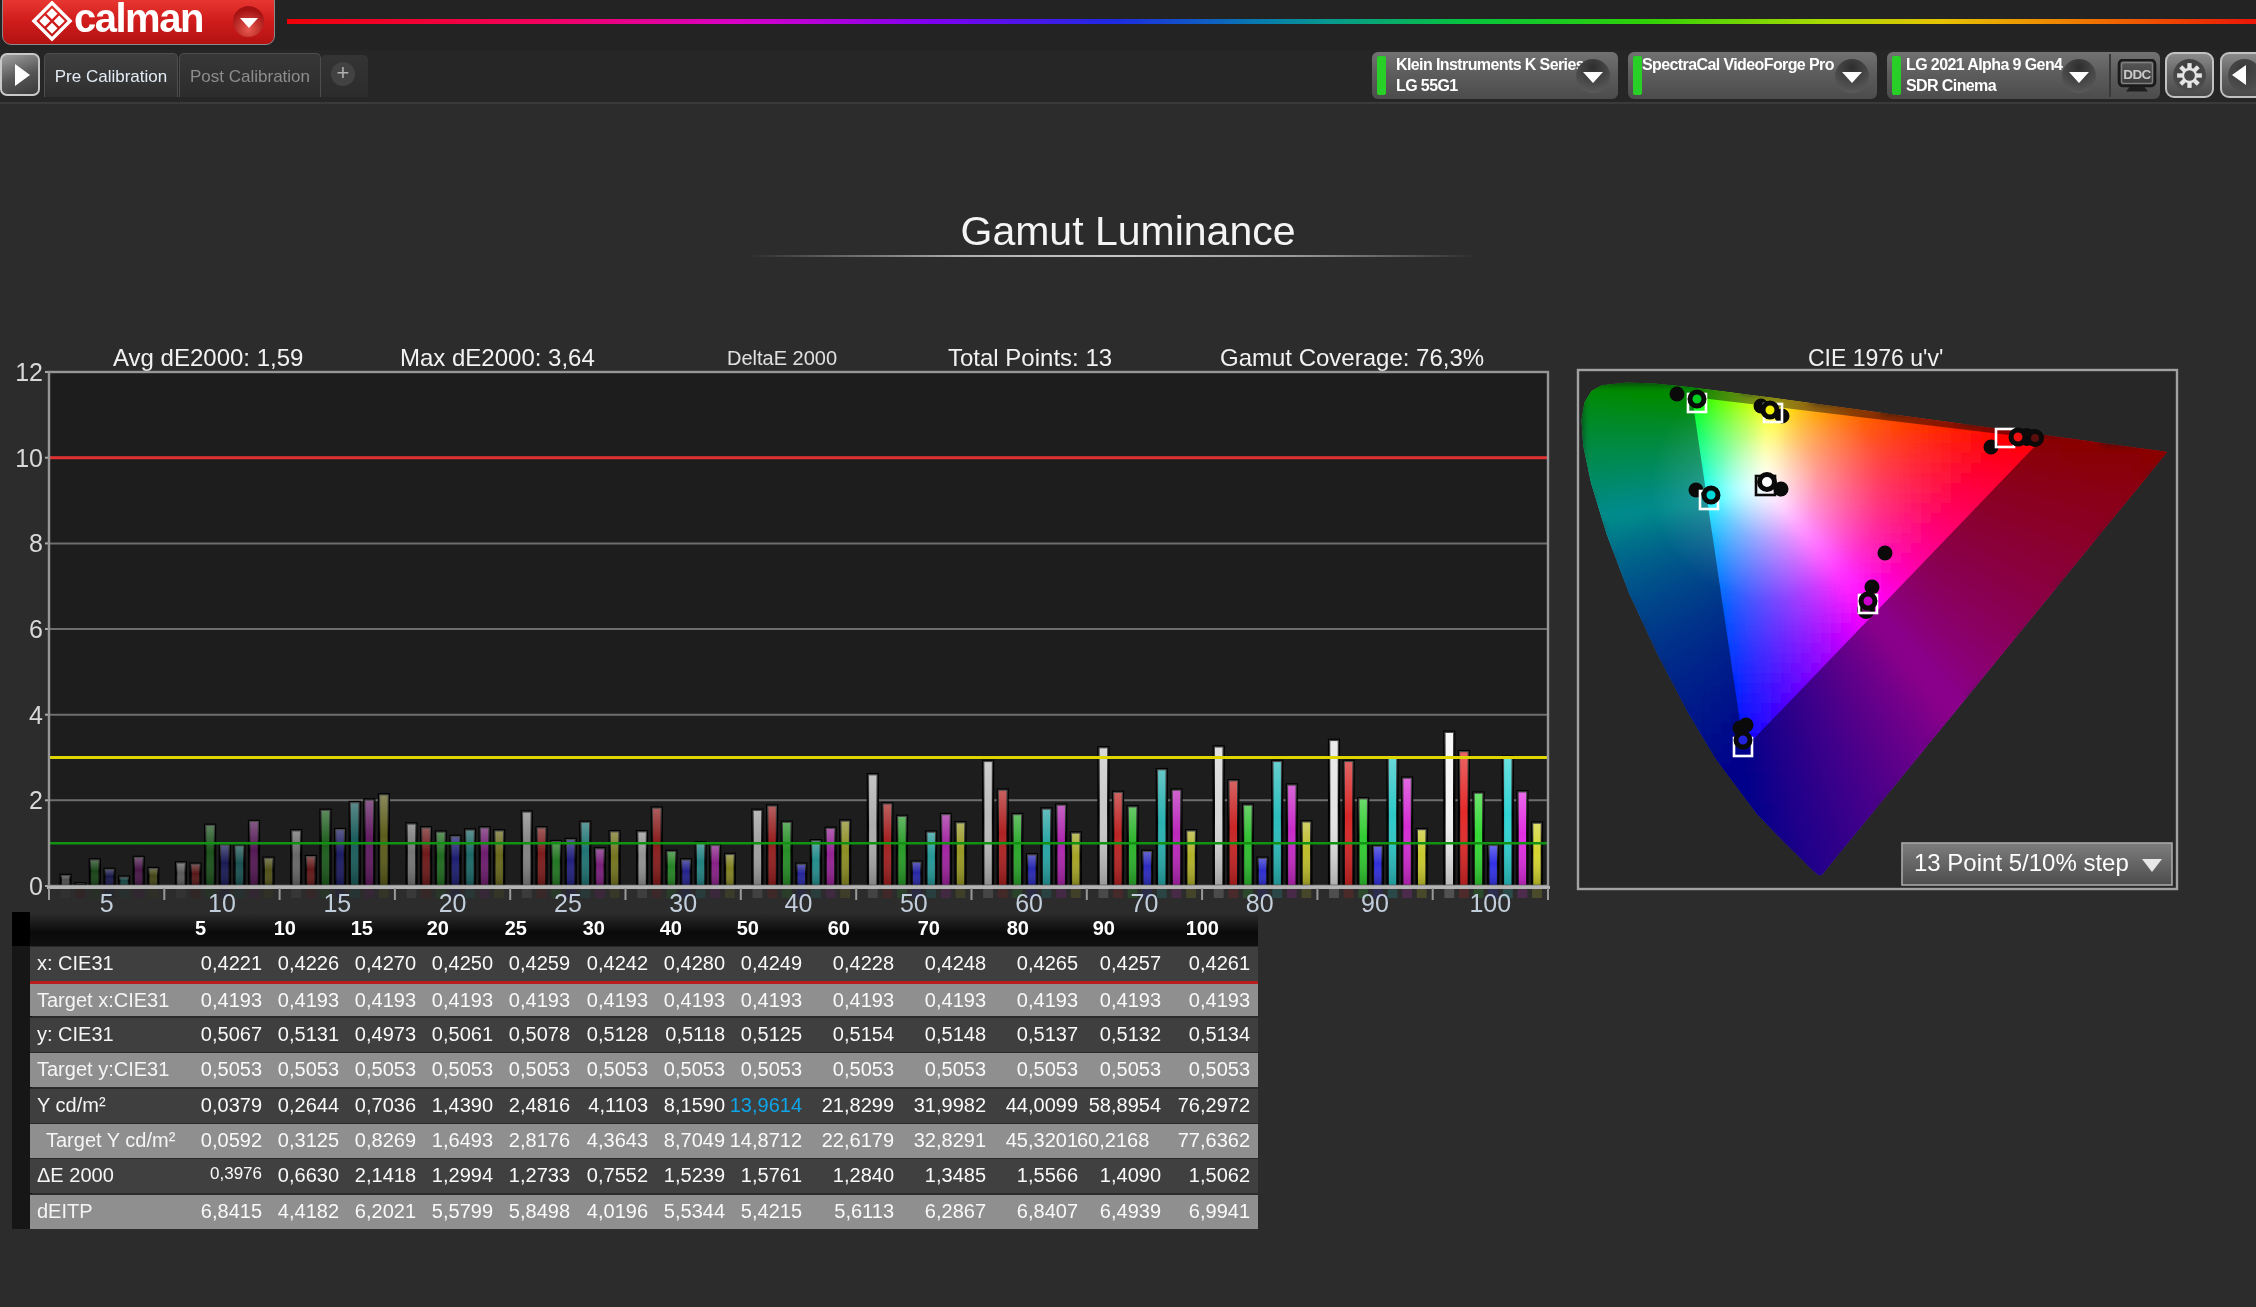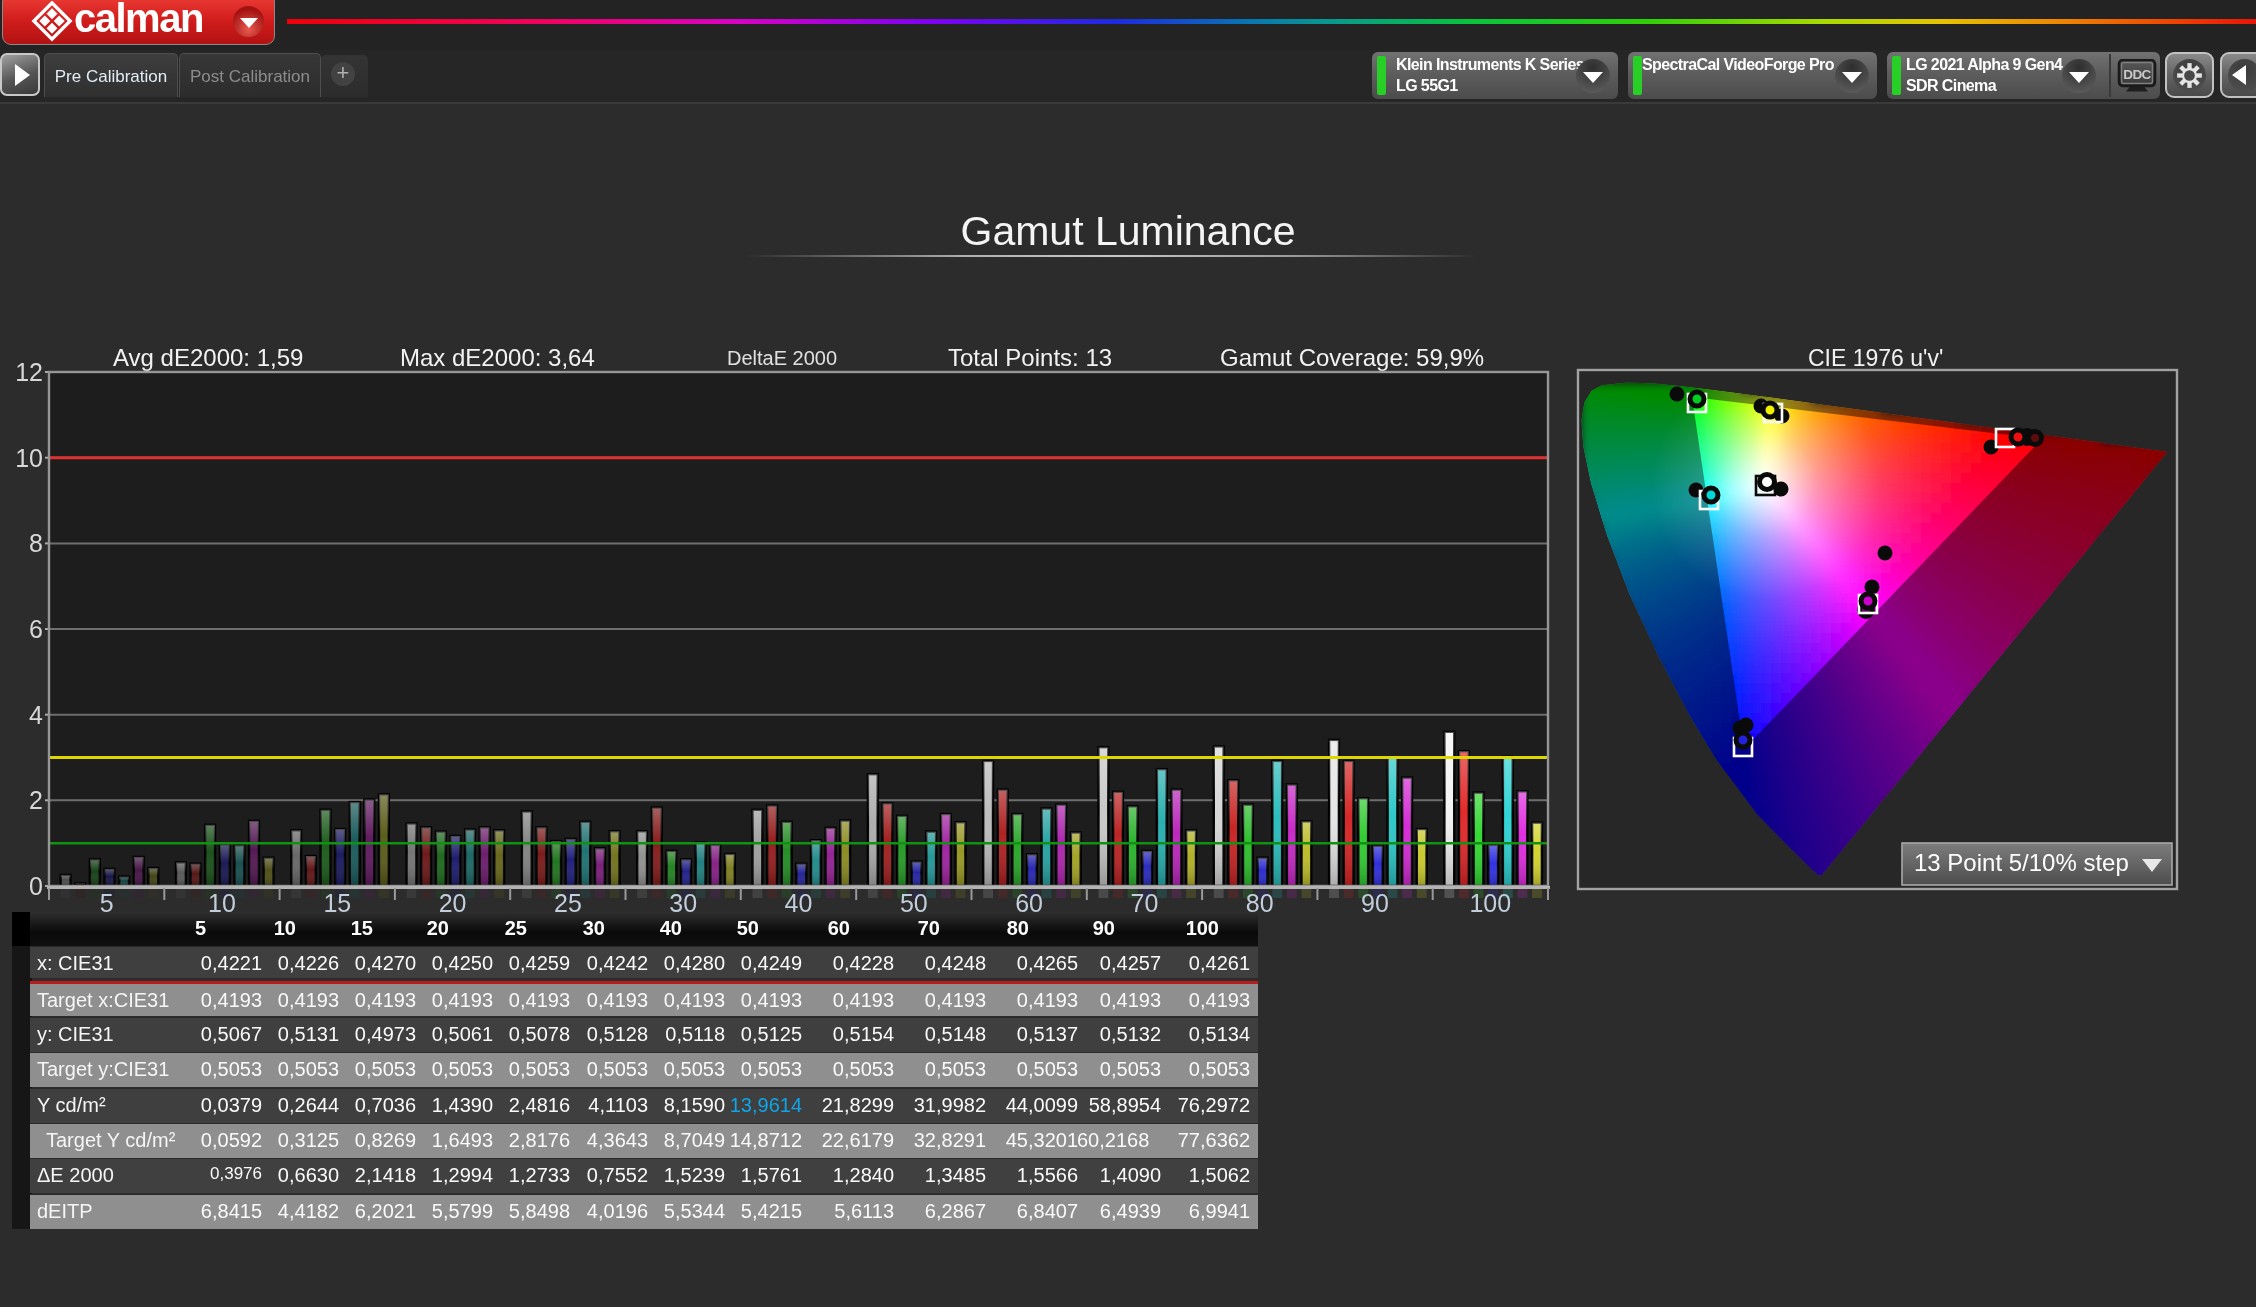--- a/index.html
+++ b/index.html
@@ -116,21 +116,21 @@
     <div class="inc"></div>
  <div style="position:absolute;left:10px;top:11px;width:0;height:0;border-top:10px solid transparent;border-bottom:10px solid transparent;border-right:14px solid #fff"></div>
 </div>
 
 <div class="abs" id="title">Gamut Luminance</div>
 <div class="abs" id="titleline"></div>
 <div class="abs stat" style="left:113px;top:344px">Avg dE2000: 1,59</div>
 <div class="abs stat" style="left:400px;top:344px">Max dE2000: 3,64</div>
 <div class="abs stat" style="left:727px;top:347px;font-size:20px;color:#e0e0e0">DeltaE 2000</div>
 <div class="abs stat" style="left:948px;top:344px">Total Points: 13</div>
-<div class="abs stat" style="left:1220px;top:344px">Gamut Coverage: 59,9%</div>
+<div class="abs stat" style="left:1220px;top:344px">Gamut Coverage: 76,3%</div>
 <div class="abs stat" style="left:1808px;top:345px;font-size:23px">CIE 1976 u'v'</div>
 <svg class="abs" style="left:0;top:340px" width="1570" height="600" viewBox="0 340 1570 600">
 <defs>
       <linearGradient id="bsh" x1="0" y1="0" x2="0" y2="1">
         <stop offset="0" stop-color="#fff" stop-opacity="0.30"></stop>
         <stop offset="0.45" stop-color="#fff" stop-opacity="0.02"></stop>
         <stop offset="1" stop-color="#000" stop-opacity="0.25"></stop>
       </linearGradient>
     </defs>
 <rect x="49.0" y="372.0" width="1499.0" height="514.0" fill="#1d1d1d"></rect>
@@ -2213,21 +2213,21 @@
 <span style="position:absolute;left:367px;top:5px;width:130px;text-align:right;font-size:20px;font-weight:bold;color:#fff">25</span>
 <span style="position:absolute;left:445px;top:5px;width:130px;text-align:right;font-size:20px;font-weight:bold;color:#fff">30</span>
 <span style="position:absolute;left:522px;top:5px;width:130px;text-align:right;font-size:20px;font-weight:bold;color:#fff">40</span>
 <span style="position:absolute;left:599px;top:5px;width:130px;text-align:right;font-size:20px;font-weight:bold;color:#fff">50</span>
 <span style="position:absolute;left:690px;top:5px;width:130px;text-align:right;font-size:20px;font-weight:bold;color:#fff">60</span>
 <span style="position:absolute;left:780px;top:5px;width:130px;text-align:right;font-size:20px;font-weight:bold;color:#fff">70</span>
 <span style="position:absolute;left:869px;top:5px;width:130px;text-align:right;font-size:20px;font-weight:bold;color:#fff">80</span>
 <span style="position:absolute;left:955px;top:5px;width:130px;text-align:right;font-size:20px;font-weight:bold;color:#fff">90</span>
 <span style="position:absolute;left:1059px;top:5px;width:130px;text-align:right;font-size:20px;font-weight:bold;color:#fff">100</span>
 </div>
-<div class="abs" style="left:30px;top:946px;width:1228px;height:32px;background:#3f3f3f;border-top:1px solid #2a2a2a">
+<div class="abs" style="left:30px;top:946px;width:1228px;height:38px;background:#3f3f3f;border-top:1px solid #2a2a2a">
 <span style="position:absolute;left:7px;top:5px;font-size:20px;color:#f5f5f5;white-space:nowrap">x: CIE31</span>
 <span style="position:absolute;left:102px;top:5px;width:130px;text-align:right;font-size:20px;color:#fafafa">0,4221</span>
 <span style="position:absolute;left:179px;top:5px;width:130px;text-align:right;font-size:20px;color:#fafafa">0,4226</span>
 <span style="position:absolute;left:256px;top:5px;width:130px;text-align:right;font-size:20px;color:#fafafa">0,4270</span>
 <span style="position:absolute;left:333px;top:5px;width:130px;text-align:right;font-size:20px;color:#fafafa">0,4250</span>
 <span style="position:absolute;left:410px;top:5px;width:130px;text-align:right;font-size:20px;color:#fafafa">0,4259</span>
 <span style="position:absolute;left:488px;top:5px;width:130px;text-align:right;font-size:20px;color:#fafafa">0,4242</span>
 <span style="position:absolute;left:565px;top:5px;width:130px;text-align:right;font-size:20px;color:#fafafa">0,4280</span>
 <span style="position:absolute;left:642px;top:5px;width:130px;text-align:right;font-size:20px;color:#fafafa">0,4249</span>
 <span style="position:absolute;left:734px;top:5px;width:130px;text-align:right;font-size:20px;color:#fafafa">0,4228</span>

